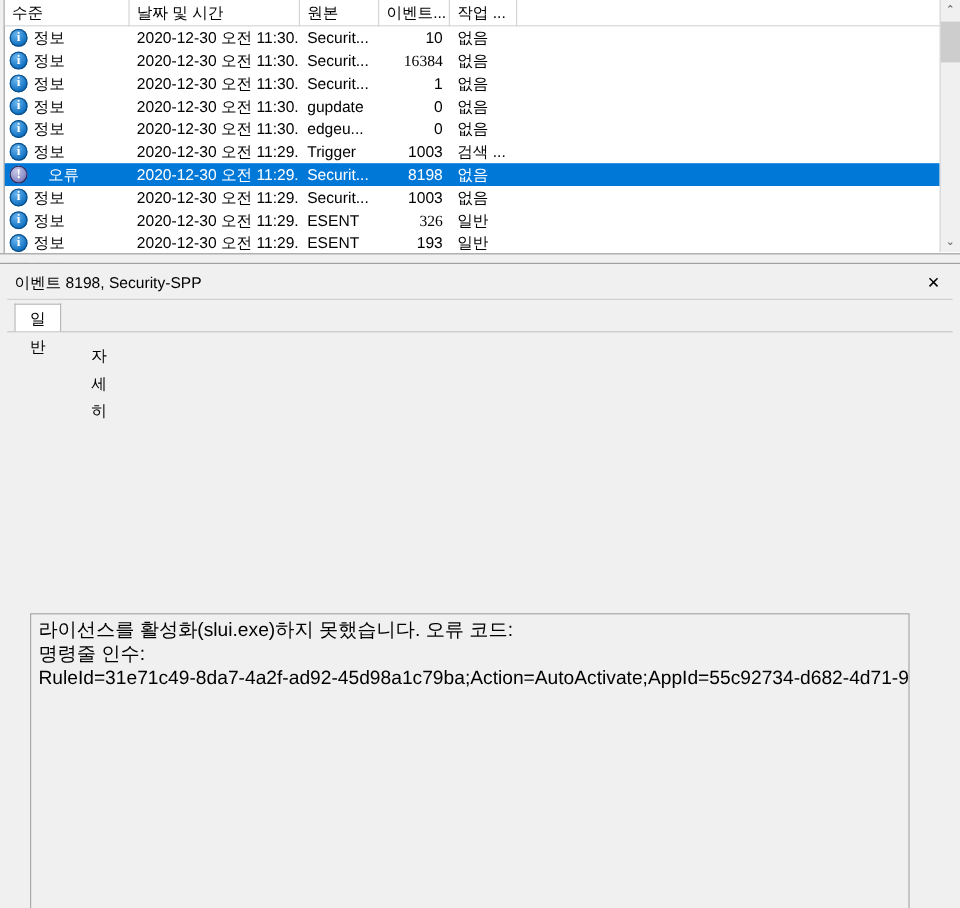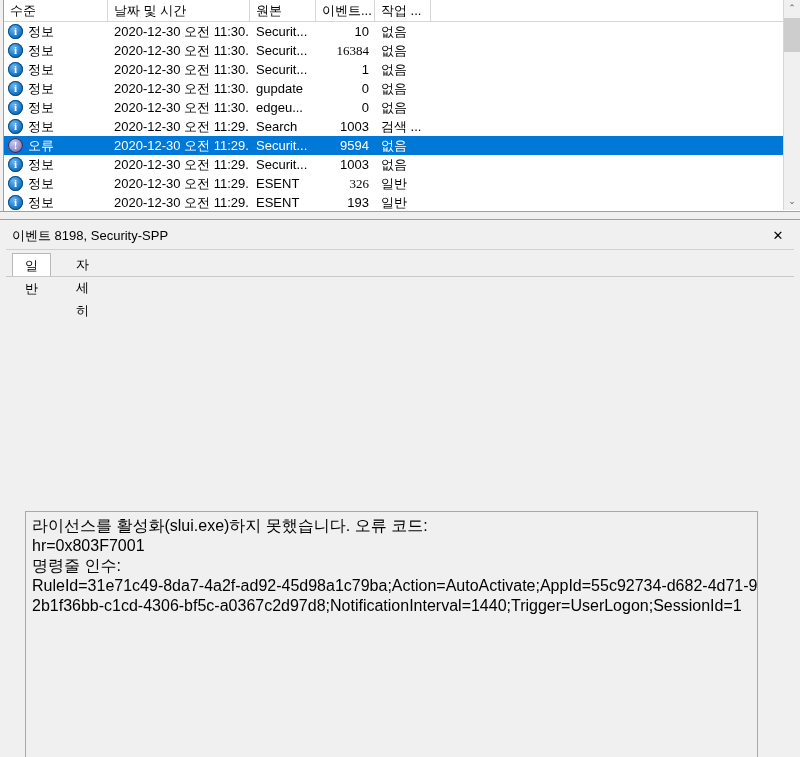--- a/index.html
+++ b/index.html
@@ -118,21 +118,21 @@
   .tab {
     position: absolute; top: 0; height: 24px; line-height: 23px;
     padding: 0 12px; font-size: 13px; color: #000;
     text-align: center; cursor: pointer;
   }
   .tab.active {
     background: #ffffff;
     border: 1px solid #b8b8b8;
     border-bottom: 1px solid #ffffff;
   }
-  .tab.inactive { background: transparent; }
+  .tab.inactive { background: transparent; margin-top: 32px; }
   #tabs-underline {
     position: absolute; left: 6px; top: 56px; width: 788px; height: 1px;
     background: #c8c8c8;
   }
 
   
   #msg-box {
     position: absolute; left: 25px; top: 291px; width: 733px; height: 357px;
     background: #f0f0f0; border: 1px solid #a9a9a9;
     padding: 4px 6px; overflow: hidden;
@@ -215,32 +215,32 @@
           <div class="cell" style="left: 246px; width: 66px;">edgeu...</div>
           <div class="cell num" style="left: 312px; width: 59px;">0</div>
           <div class="cell" style="left: 371px; width: 56px;">없음</div>
         </div>
         <div class="row">
           <div class="lvl-icon info">
             <div class="lvl-glyph">i</div>
           </div>
           <div class="cell level" style="left: 0px; width: 104px;">정보</div>
           <div class="cell" style="left: 104px; width: 142px;">2020-12-30 오전 11:29...</div>
-          <div class="cell" style="left: 246px; width: 66px;">Search</div>
+          <div class="cell" style="left: 246px; width: 66px;">Trigger</div>
           <div class="cell num" style="left: 312px; width: 59px;">1003</div>
           <div class="cell" style="left: 371px; width: 56px;">검색 ...</div>
         </div>
         <div class="row selected">
           <div class="lvl-icon error">
             <div class="lvl-glyph">!</div>
           </div>
-          <div class="cell level" style="left: 0px; width: 104px;">오류</div>
-          <div class="cell" style="left: 104px; width: 142px;">2020-12-30 오전 11:29...</div>
-          <div class="cell" style="left: 246px; width: 66px;">Securit...</div>
-          <div class="cell num" style="left: 312px; width: 59px;">9594</div>
+          <div class="cell level" style="left: 12px; width: 104px;">오류</div>
+          <div class="cell" style="left: 104px; width: 142px;">2020-12-30 오전 11:29...</div>
+          <div class="cell" style="left: 246px; width: 66px;">Securit...</div>
+          <div class="cell num" style="left: 312px; width: 59px;">8198</div>
           <div class="cell" style="left: 371px; width: 56px;">없음</div>
         </div>
         <div class="row">
           <div class="lvl-icon info">
             <div class="lvl-glyph">i</div>
           </div>
           <div class="cell level" style="left: 0px; width: 104px;">정보</div>
           <div class="cell" style="left: 104px; width: 142px;">2020-12-30 오전 11:29...</div>
           <div class="cell" style="left: 246px; width: 66px;">Securit...</div>
           <div class="cell num" style="left: 312px; width: 59px;">1003</div>
@@ -298,23 +298,21 @@
     <div id="detail-sep"></div>
 
     <div id="tabs">
         <div class="tab active" style="left: 0px;">일반</div>
         <div class="tab inactive" style="left: 52px;">자세히</div>
       </div>
     <div id="tabs-underline"></div>
 
     <div id="msg-box">
         <div class="msg-line">라이선스를 활성화(slui.exe)하지 못했습니다. 오류 코드:</div>
-        <div class="msg-line">hr=0x803F7001</div>
         <div class="msg-line">명령줄 인수:</div>
         <div class="msg-line">RuleId=31e71c49-8da7-4a2f-ad92-45d98a1c79ba;Action=AutoActivate;AppId=55c92734-d682-4d71-983e-d6ec3f16059f;SkuId=</div>
-        <div class="msg-line">2b1f36bb-c1cd-4306-bf5c-a0367c2d97d8;NotificationInterval=1440;Trigger=UserLogon;SessionId=1</div>
       </div>
 
     <div id="fields"></div>
 
     <div id="detail-right-edge"></div>
   </div>
 </div>
 
 </body></html>

